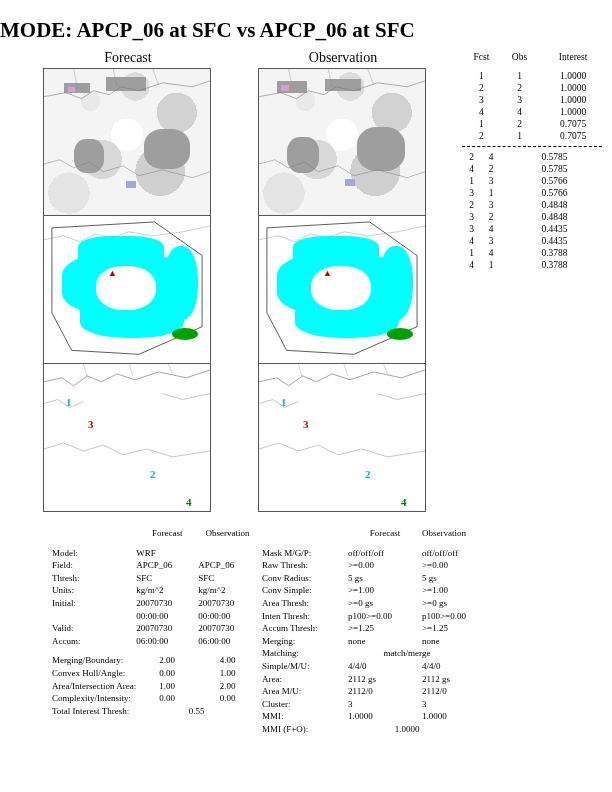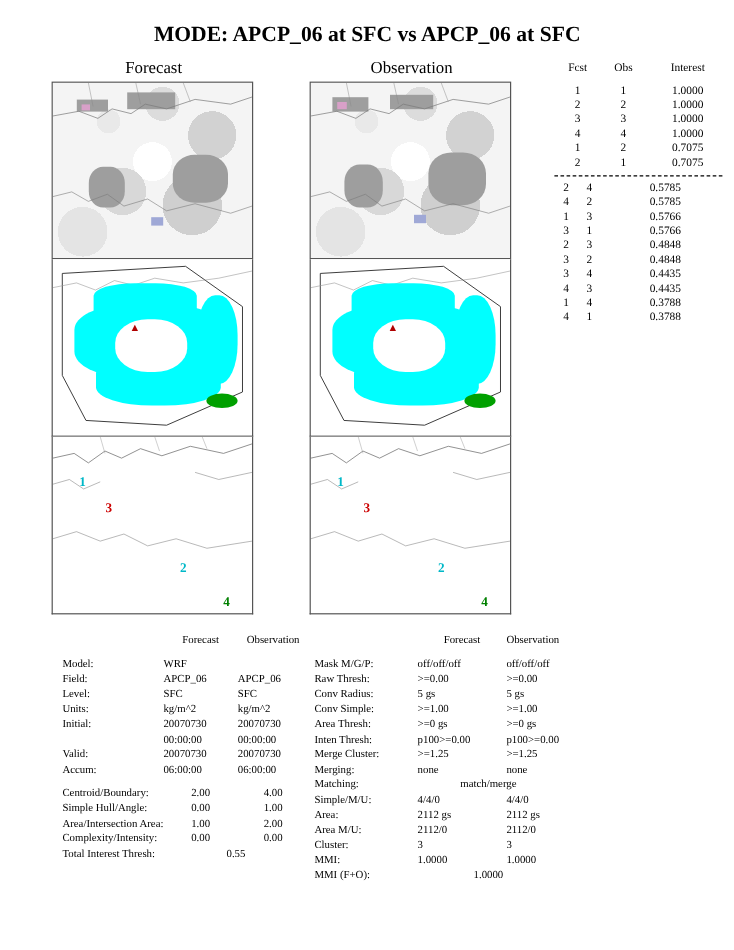--- a/index.html
+++ b/index.html
@@ -6,21 +6,21 @@
   body {
     width:612px; height:792px;
     background:#ffffff;
     font-family:"Liberation Serif", serif;
     color:#000000;
     position:relative;
     overflow:hidden;
   }
   .title {
     position:absolute; left:0; top:18px; width:612px;
-    text-align:center; font-size:18px; font-weight:bold;
+    font-size:21px; font-weight:bold;
     font-family:"Liberation Serif", serif;
   }
   .panel-head {
     position:absolute; font-size:14px; text-align:center; width:170px;
   }
   #fcst-head { left:43px; top:50px; }
   #obs-head  { left:258px; top:50px; }
 
   .imgcol { position:absolute; width:170px; }
   #col-fcst { left:43px; top:68px; }
@@ -308,21 +308,21 @@
           <td class="lbl">Model:</td>
           <td class="c1">WRF</td>
           <td class="c2"></td>
         </tr>
         <tr>
           <td class="lbl">Field:</td>
           <td class="c1">APCP_06</td>
           <td class="c2">APCP_06</td>
         </tr>
         <tr>
-          <td class="lbl">Level:</td>
+          <td class="lbl">Thresh:</td>
           <td class="c1">SFC</td>
           <td class="c2">SFC</td>
         </tr>
         <tr>
           <td class="lbl">Units:</td>
           <td class="c1">kg/m^2</td>
           <td class="c2">kg/m^2</td>
         </tr>
         <tr>
           <td class="lbl">Initial:</td>
@@ -345,26 +345,26 @@
           <td class="c2">06:00:00</td>
         </tr>
       </tbody>
     <tbody>
       <tr class="spacer">
           <td colspan="3"></td>
         </tr>
     </tbody>
     <tbody id="left-pair-rows">
         <tr>
-          <td>Centroid/Boundary:</td>
+          <td>Merging/Boundary:</td>
           <td class="center">2.00</td>
           <td class="center">4.00</td>
         </tr>
         <tr>
-          <td>Simple Hull/Angle:</td>
+          <td>Convex Hull/Angle:</td>
           <td class="center">0.00</td>
           <td class="center">1.00</td>
         </tr>
         <tr>
           <td>Area/Intersection Area:</td>
           <td class="center">1.00</td>
           <td class="center">2.00</td>
         </tr>
         <tr>
           <td>Complexity/Intensity:</td>
@@ -418,21 +418,21 @@
           <td class="rlbl">Area Thresh:</td>
           <td class="rc1">&gt;=0 gs</td>
           <td>&gt;=0 gs</td>
         </tr>
         <tr>
           <td class="rlbl">Inten Thresh:</td>
           <td class="rc1">p100&gt;=0.00</td>
           <td>p100&gt;=0.00</td>
         </tr>
         <tr>
-          <td class="rlbl">Merge Cluster:</td>
+          <td class="rlbl">Accum Thresh:</td>
           <td class="rc1">&gt;=1.25</td>
           <td>&gt;=1.25</td>
         </tr>
         <tr>
           <td class="rlbl">Merging:</td>
           <td class="rc1">none</td>
           <td>none</td>
         </tr>
         <tr>
           <td class="rlbl">Matching:</td>

